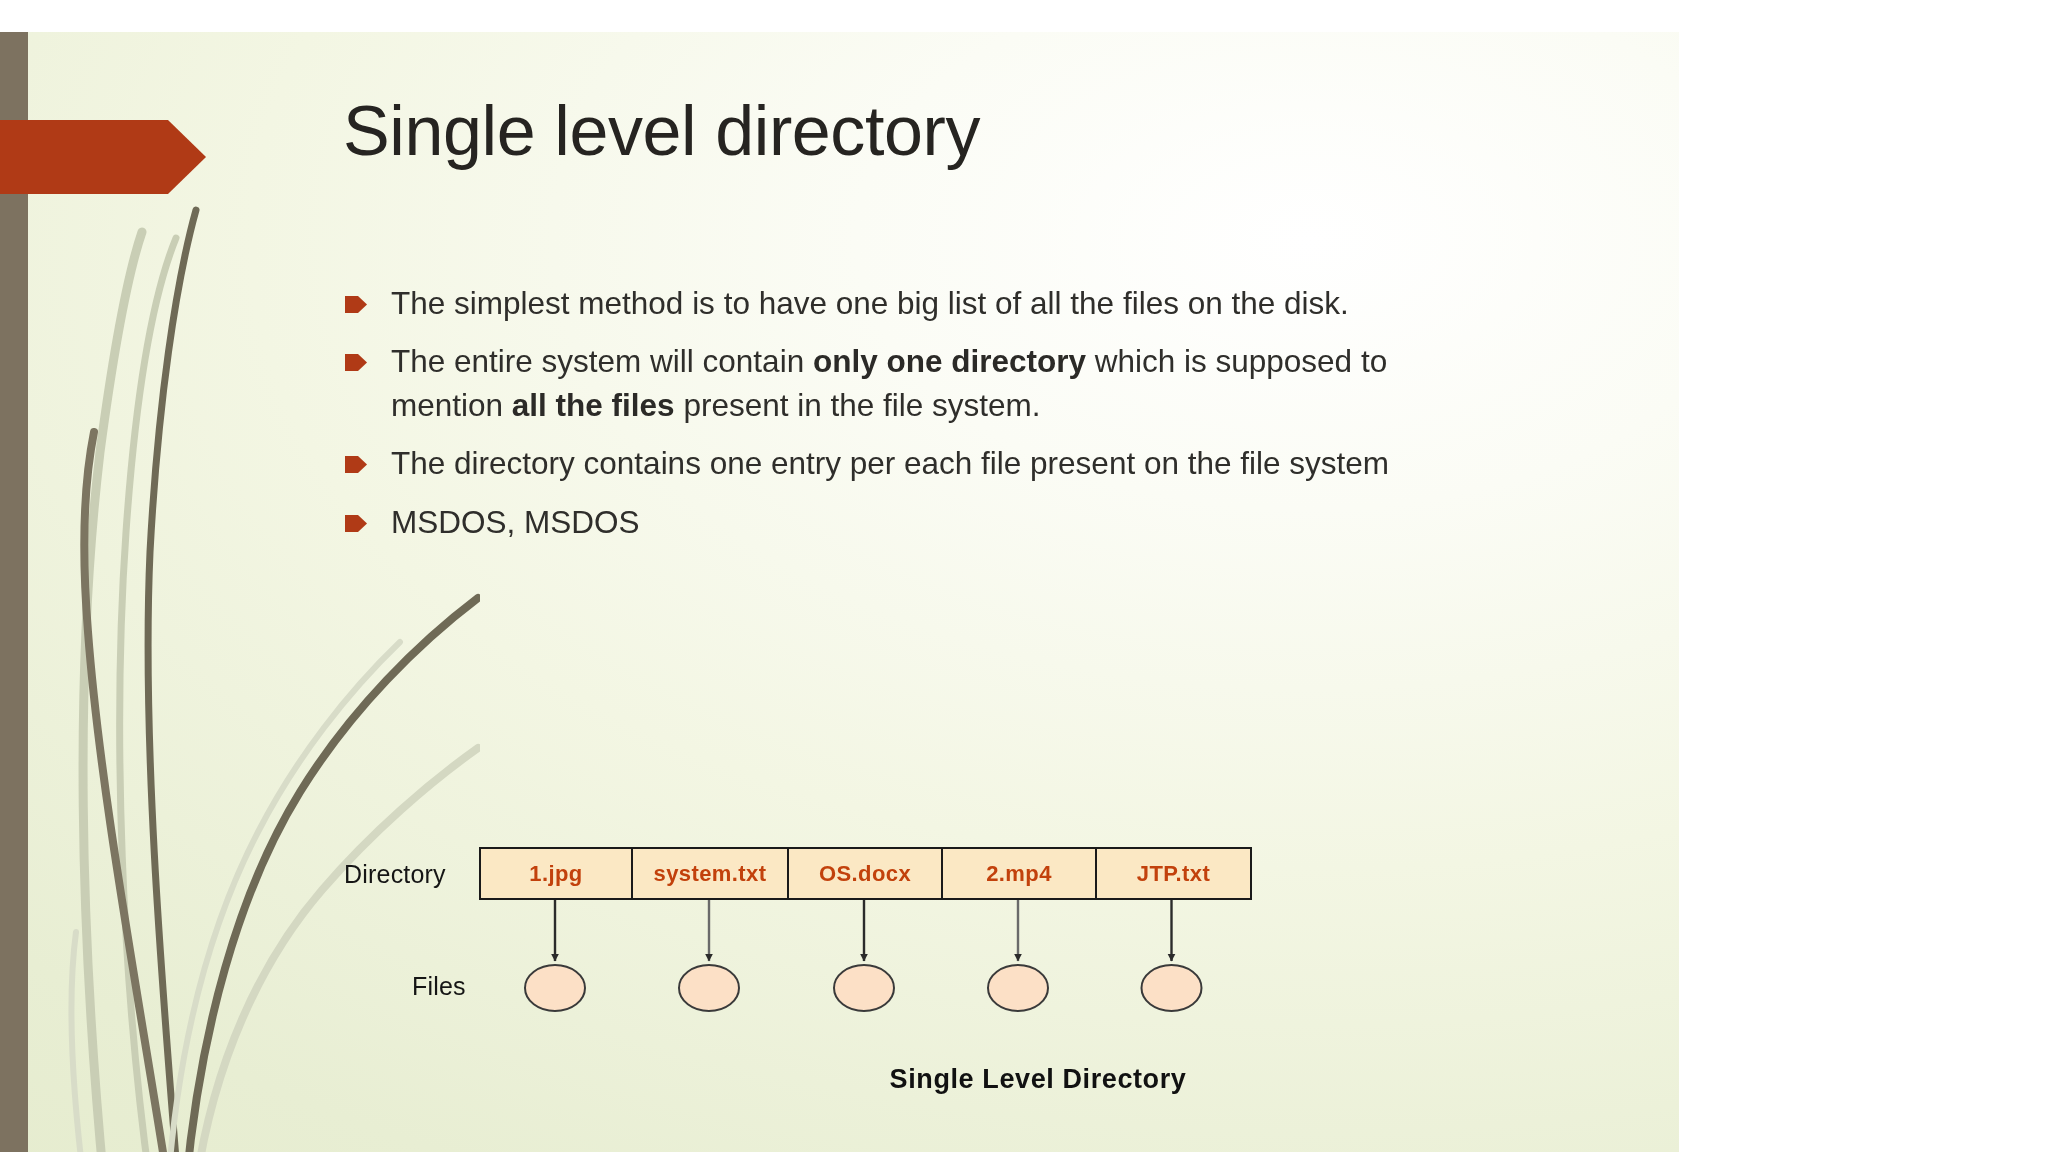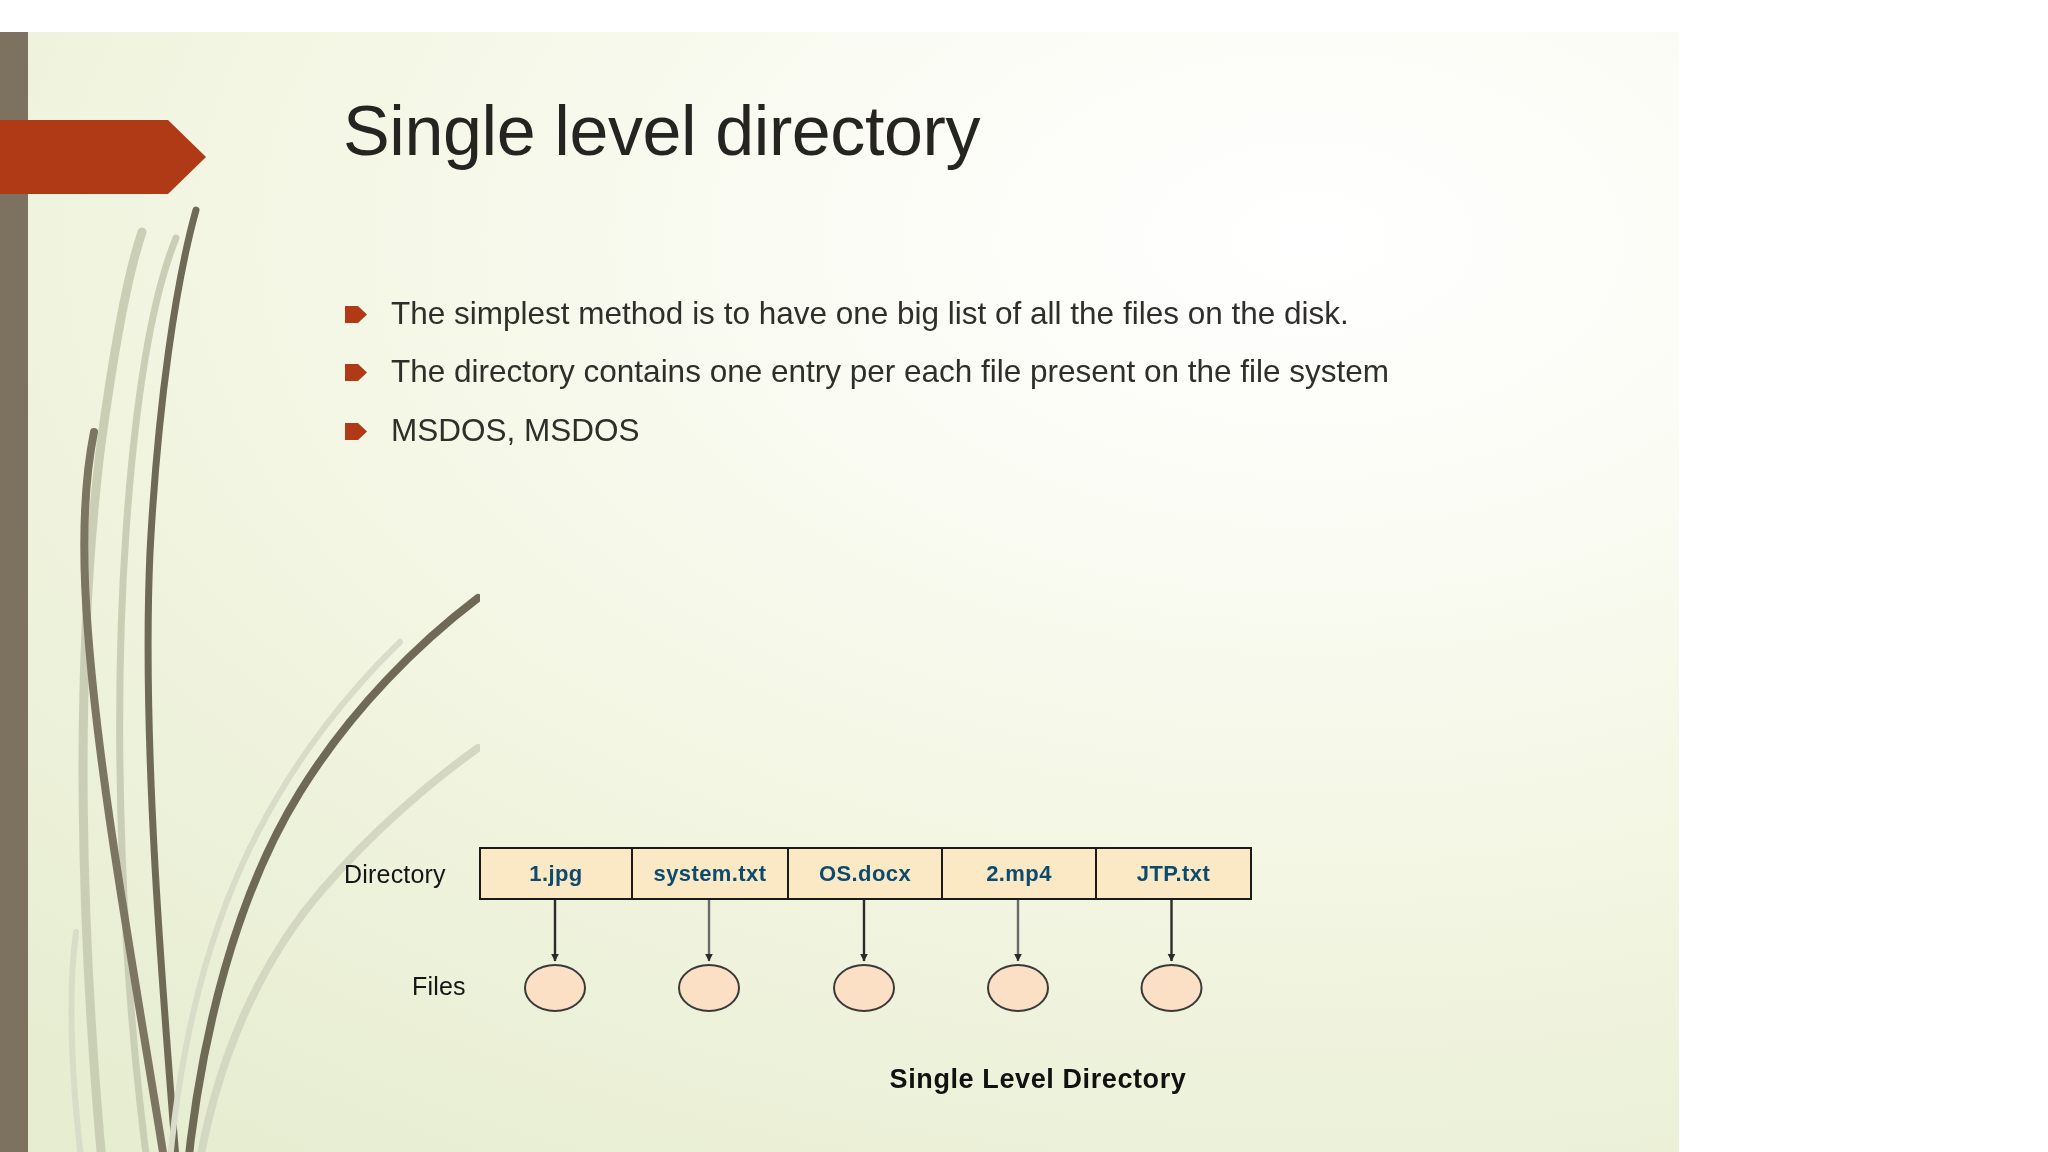--- a/index.html
+++ b/index.html
@@ -54,21 +54,21 @@
     color: #262421;
     letter-spacing: -0.4px;
     line-height: 1.08;
     white-space: nowrap;
   }
 
   
   .bullets {
     position: absolute;
     left: 345px;
-    top: 260px;
+    top: 250px;
     width: 1160px;
   }
   .bullet-row {
     position: relative;
     display: flex;
     align-items: flex-start;
     margin-bottom: 15px;
   }
   .bullet-marker {
     flex: 0 0 auto;
@@ -116,21 +116,21 @@
   }
   .dir-cell {
     box-sizing: border-box;
     border-right: 2px solid #1a1a1a;
     background: #fbe8c4;
     display: flex;
     align-items: center;
     justify-content: center;
     font-size: 22px;
     font-weight: 700;
-    color: #0c4a6e;
+    color: #c2410c;
     letter-spacing: 0.4px;
   }
   .dir-cell:last-child { border-right: none; }
 
   .caption {
     position: absolute;
     left: 0;
     top: 232px;
     width: 2048px;
     text-align: center;
@@ -166,20 +166,26 @@
   </svg>
 
   <div class="title">Single level directory</div>
 
   <div class="bullets" id="bullets">
       <div class="bullet-row">
         <svg class="bullet-marker" viewBox="0 0 22 19">
           <polygon points="0,1 13,1 22,9.5 13,18 0,18" fill="#b03a16"></polygon>
         </svg>
         <div class="bullet-text"><span>The simplest method is to have one big list of all the files on the disk.</span></div>
+      </div>
+      <div class="bullet-row">
+        <svg class="bullet-marker" viewBox="0 0 22 19">
+          <polygon points="0,1 13,1 22,9.5 13,18 0,18" fill="#b03a16"></polygon>
+        </svg>
+        <div class="bullet-text"><span>The entire system will contain </span><b>only one directory</b><span> which is supposed to mention </span><b>all the files</b><span> present in the file system.</span></div>
       </div>
       <div class="bullet-row">
         <svg class="bullet-marker" viewBox="0 0 22 19">
           <polygon points="0,1 13,1 22,9.5 13,18 0,18" fill="#b03a16"></polygon>
         </svg>
         <div class="bullet-text"><span>The directory contains one entry per each file present on the file system</span></div>
       </div>
       <div class="bullet-row">
         <svg class="bullet-marker" viewBox="0 0 22 19">
           <polygon points="0,1 13,1 22,9.5 13,18 0,18" fill="#b03a16"></polygon>

